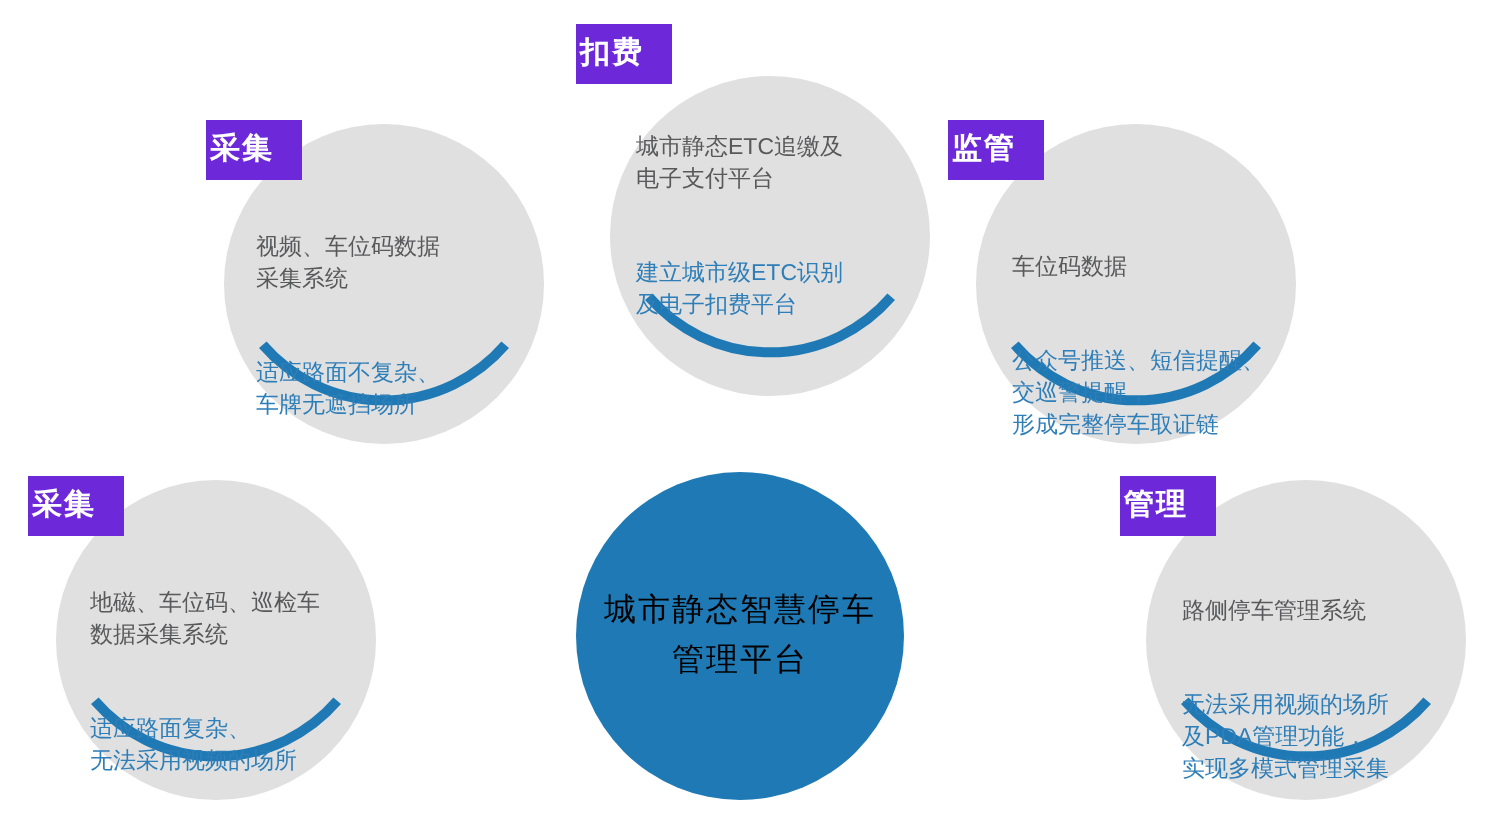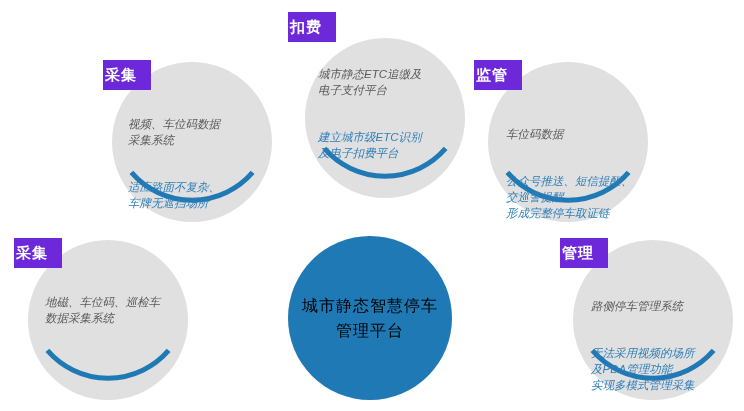--- a/index.html
+++ b/index.html
@@ -62,21 +62,20 @@
     font-weight: bold;
   }
 
   
   .body {
     position: absolute;
     z-index: 5;
     font-size: 11.5px;
     line-height: 16px;
     white-space: pre-line;
-    font-style: italic;
   }
   .body .head {
     color: #58595b;
   }
   .body .sub {
     color: #2e7eb8;
     margin-top: 15px;
   }
 
   
@@ -157,20 +156,22 @@
   <div class="node" style="left:28px; top:240px;">
     <div class="disc"></div>
     <svg class="arc" viewBox="0 0 170 170">
       <path d="M 145.6 115.4 A 80 80 0 0 1 24.4 115.4"></path>
     </svg>
   </div>
   <div class="tag" style="left:14px; top:238px;">采集</div>
   <div class="body" style="left:45px; top:278px; width:150px;">
     <div class="head">地磁、车位码、巡检车
 数据采集系统</div>
+    <div class="sub">适应路面复杂、
+无法采用视频的场所</div>
   </div>
 
   <div class="node" style="left:573px; top:240px;">
     <div class="disc"></div>
     <svg class="arc" viewBox="0 0 170 170">
       <path d="M 145.6 115.4 A 80 80 0 0 1 24.4 115.4"></path>
     </svg>
   </div>
   <div class="tag" style="left:560px; top:238px;">管理</div>
   <div class="body" style="left:591px; top:282px; width:150px;">

